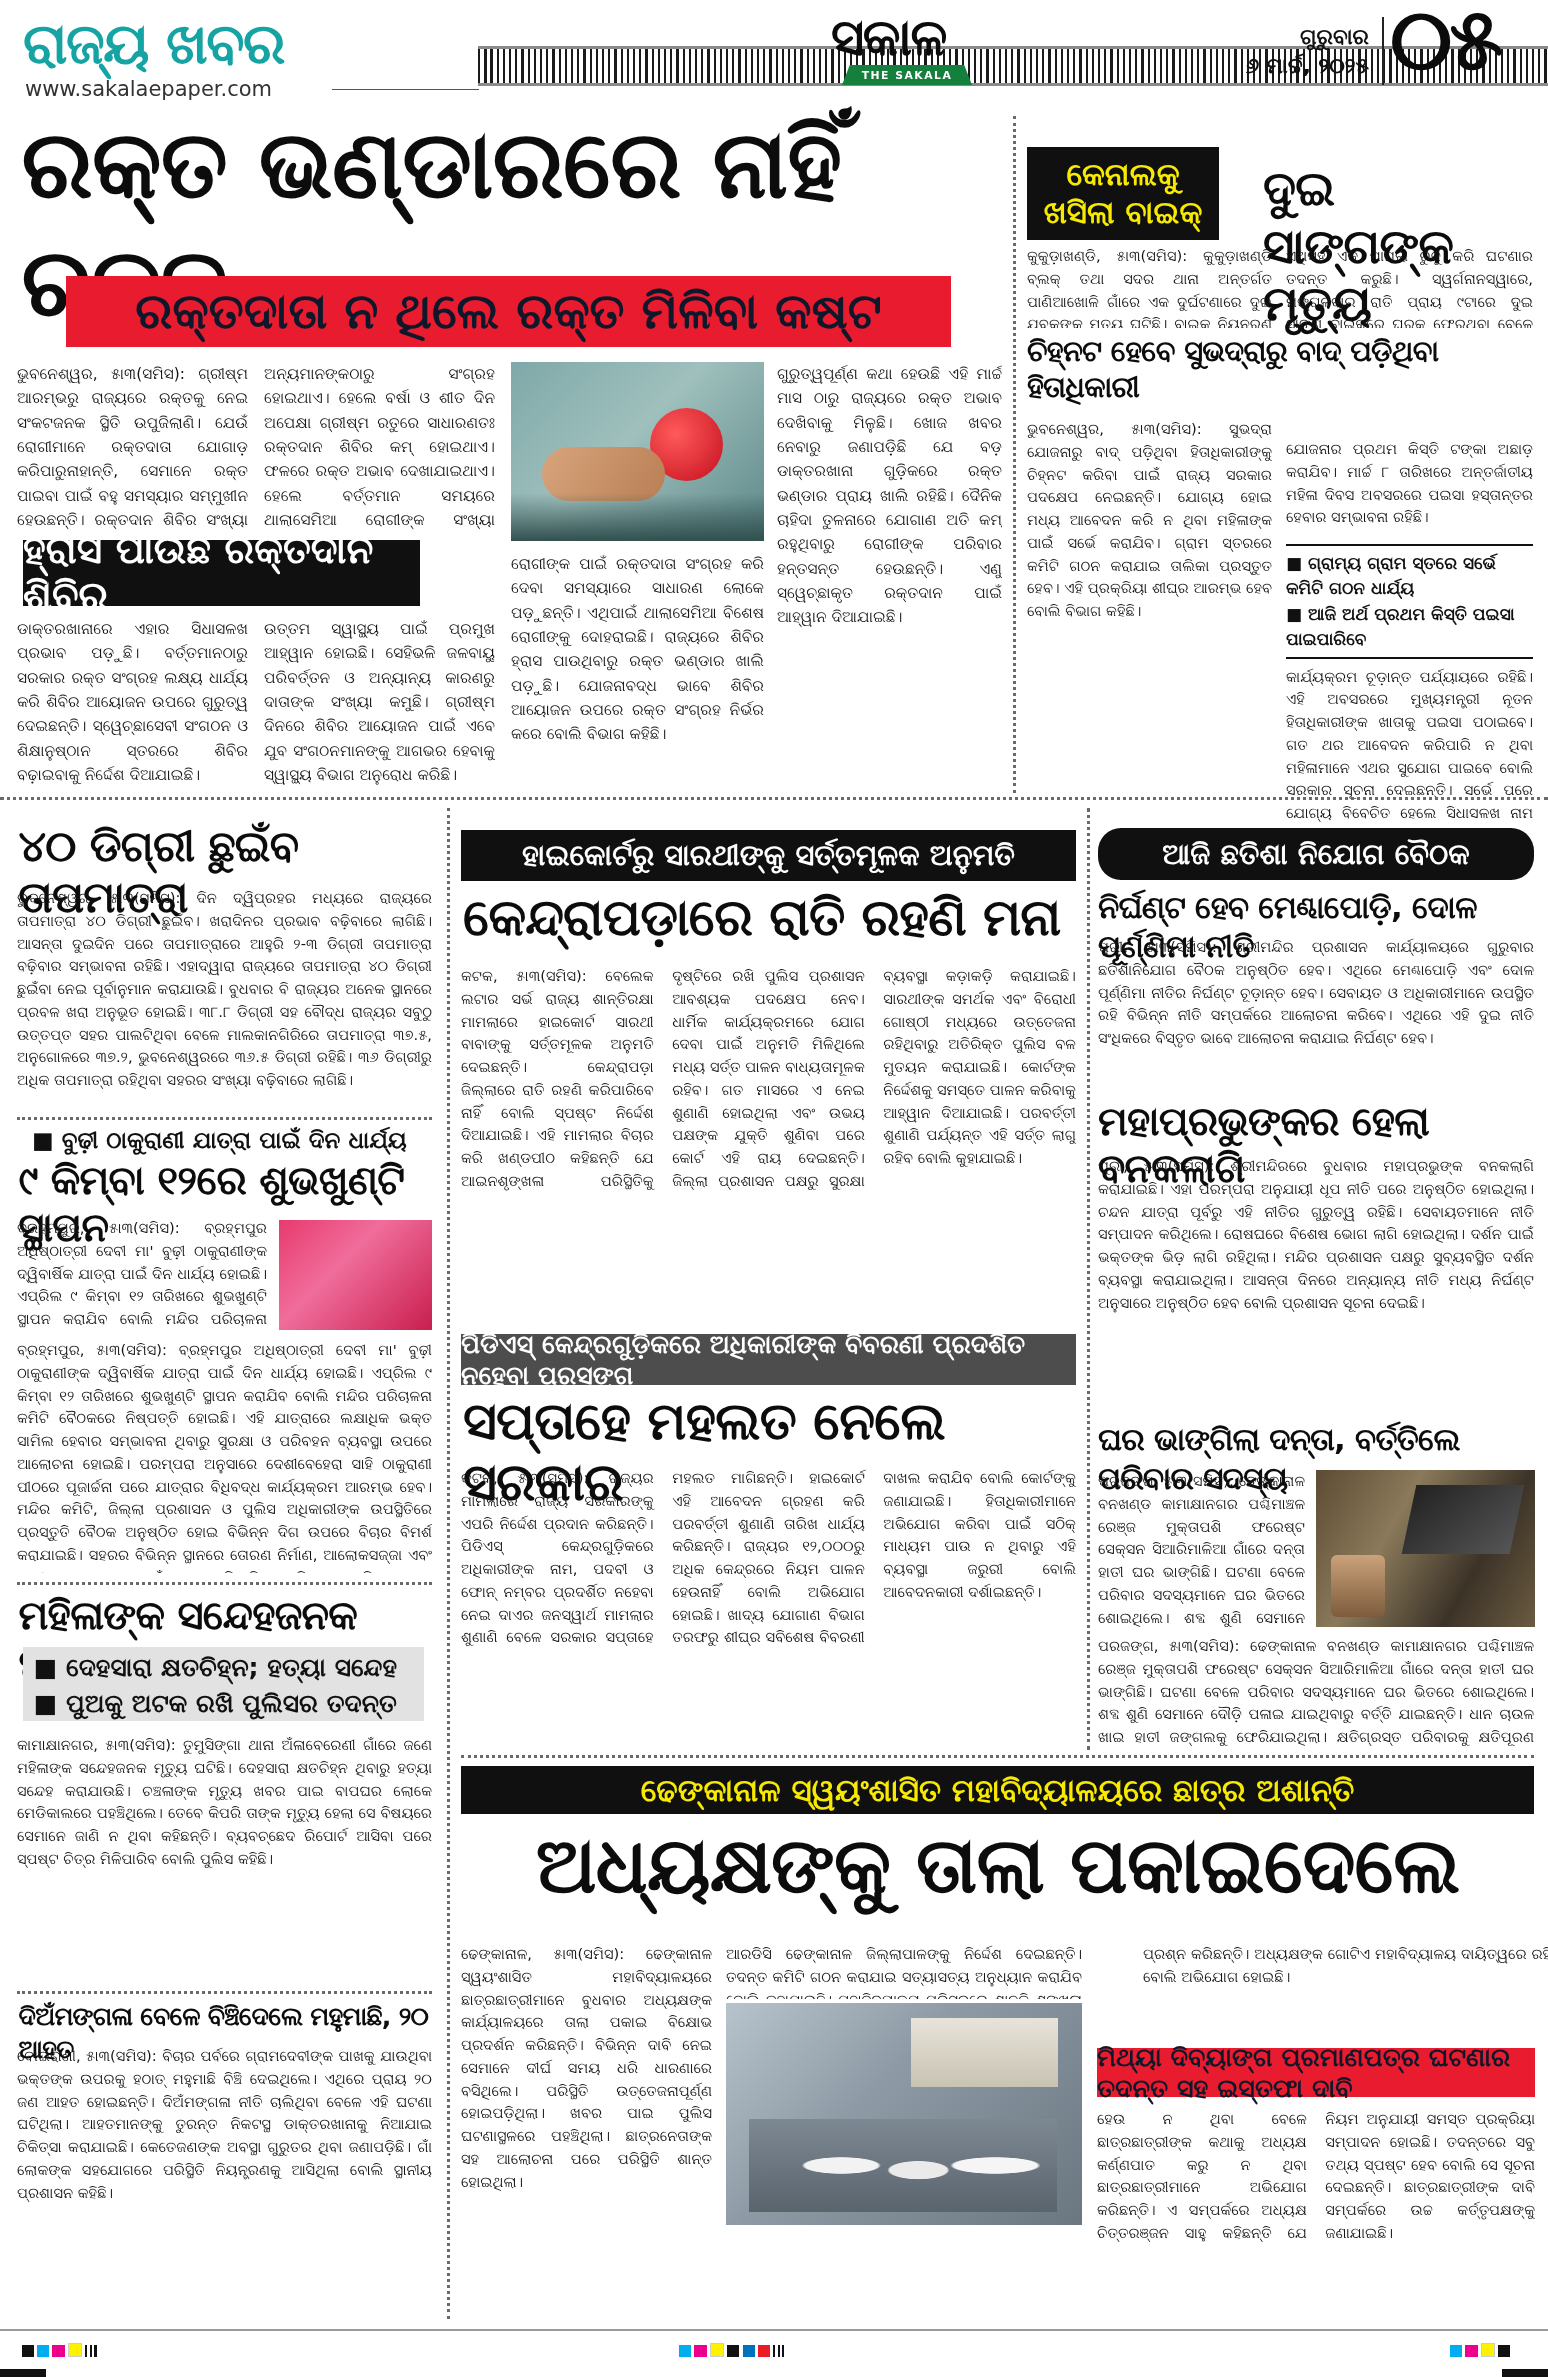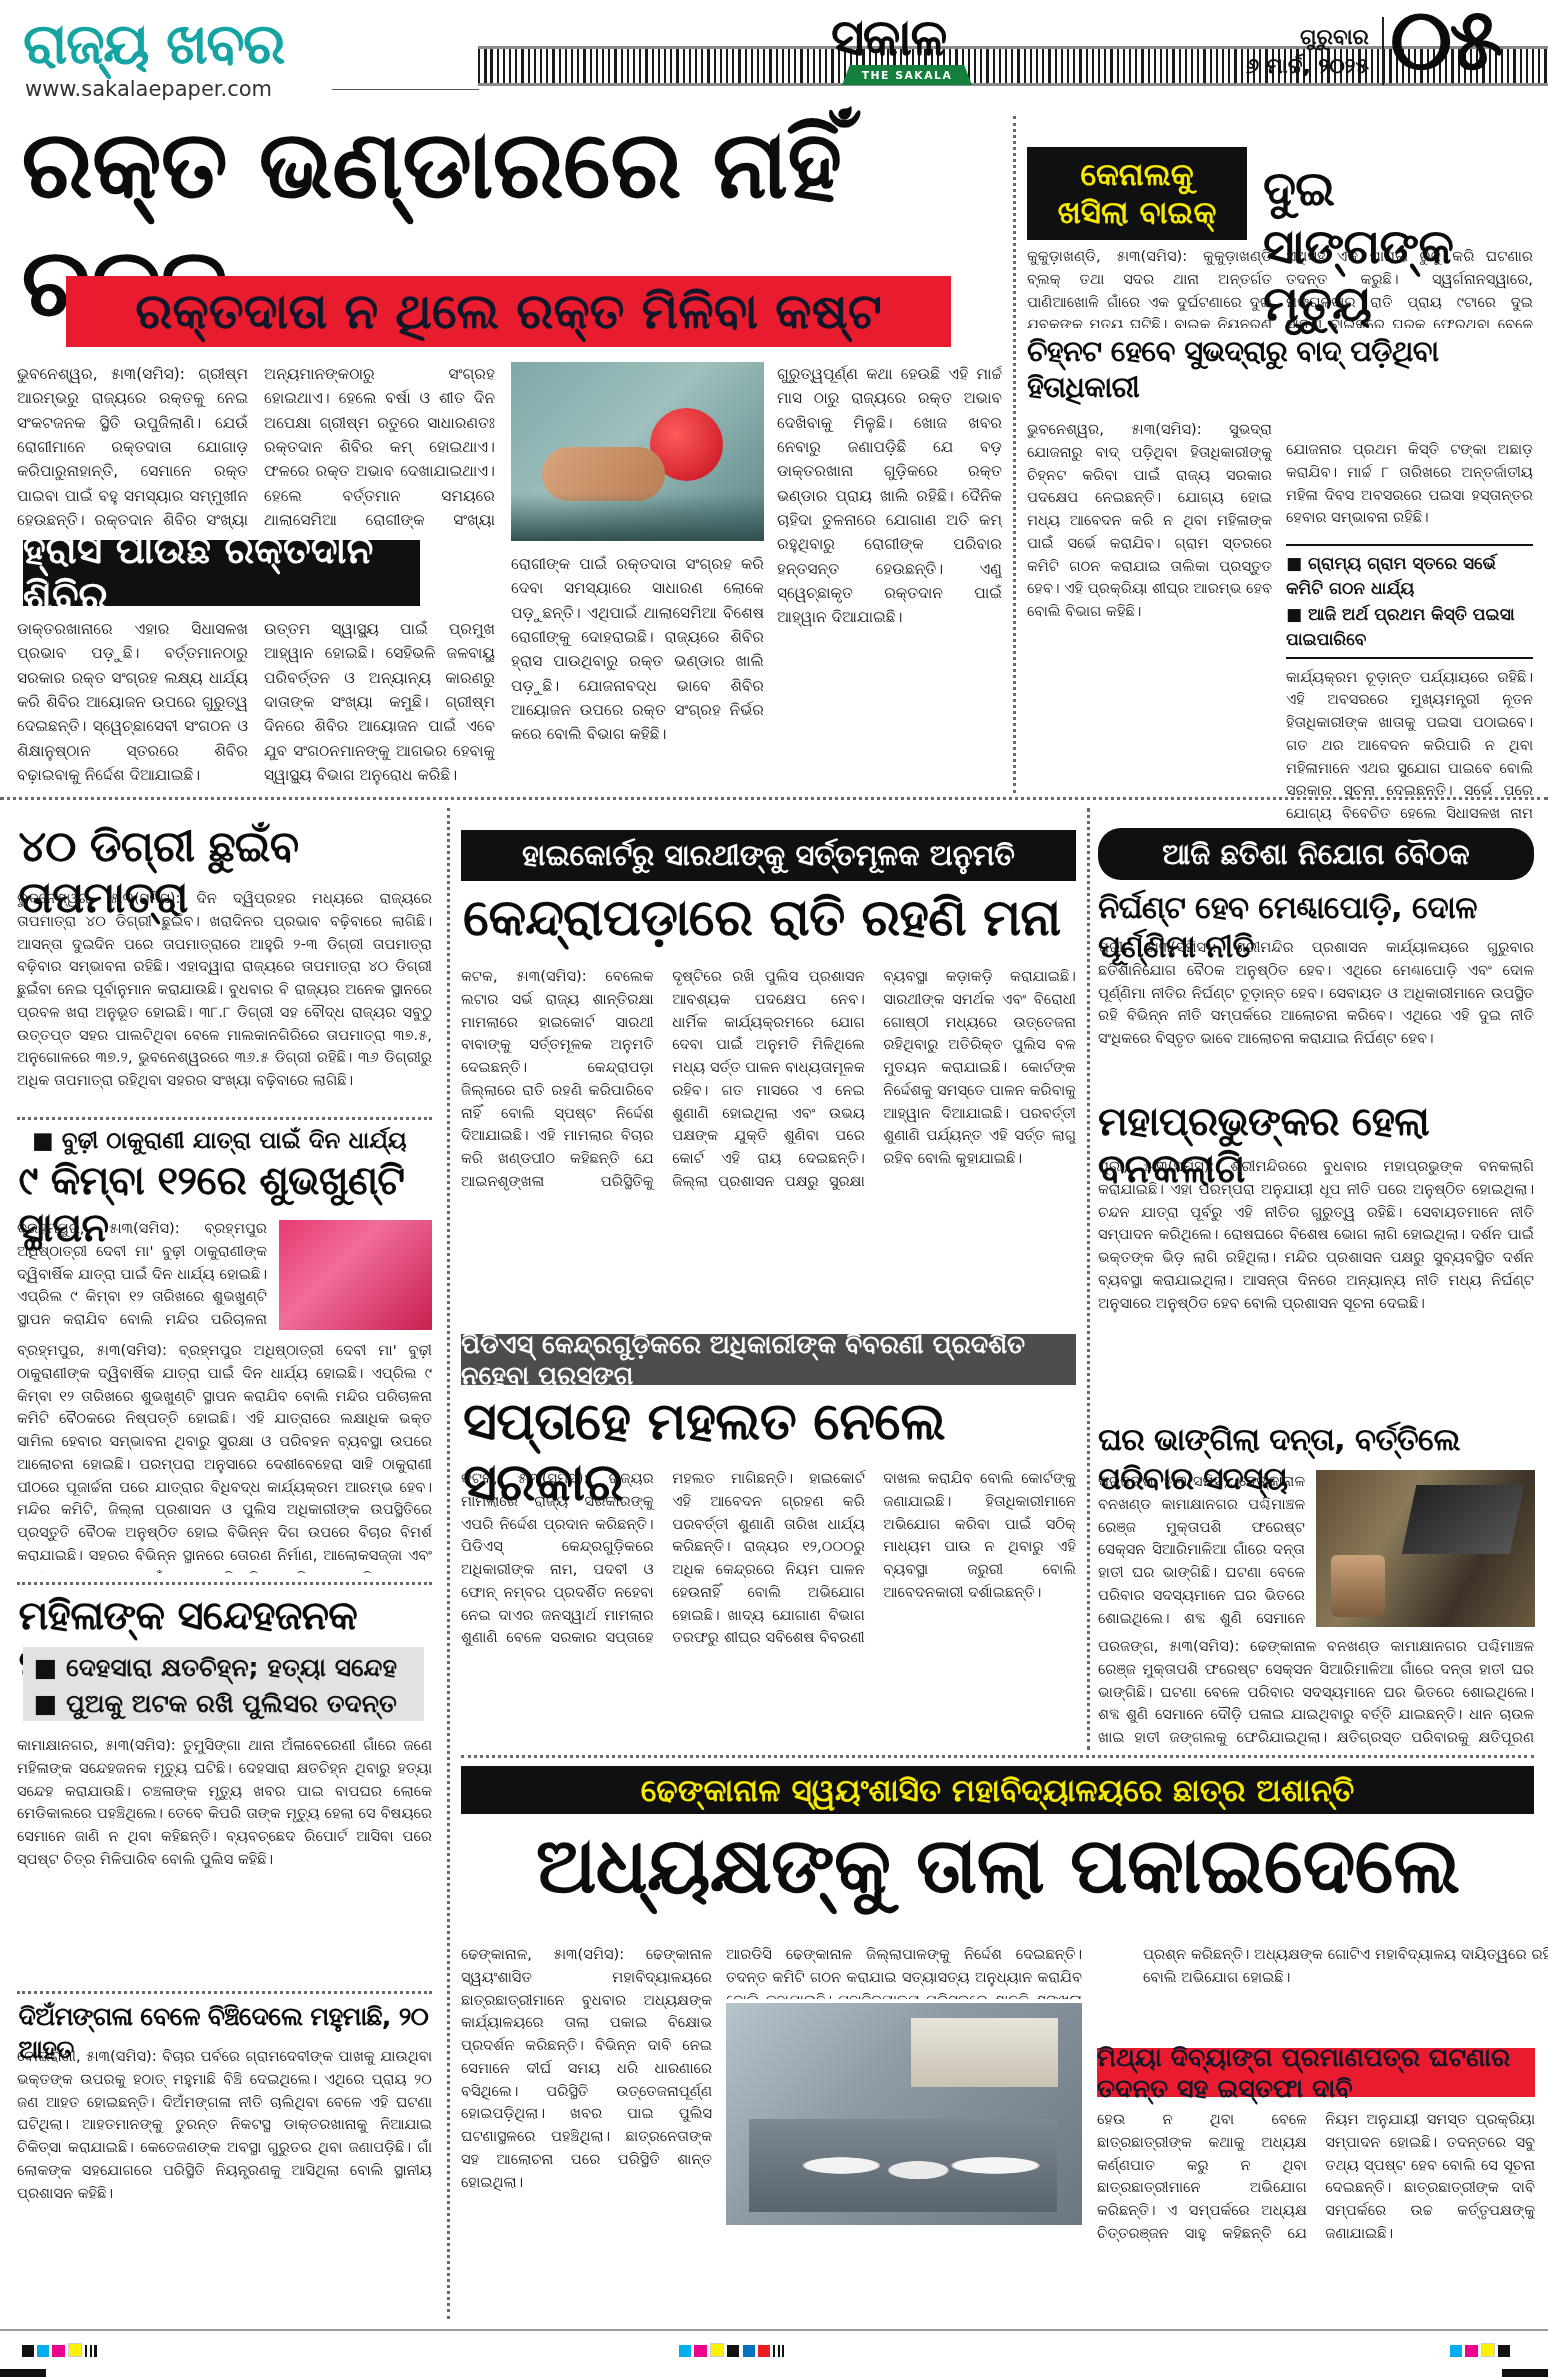--- a/index.html
+++ b/index.html
@@ -61,21 +61,21 @@
   </div>
   <div class="abs body-text" style="left:511px;top:552px;width:253px;height:238px;">ରୋଗୀଙ୍କ ପାଇଁ ରକ୍ତଦାତା ସଂଗ୍ରହ କରି ଦେବା ସମସ୍ୟାରେ ସାଧାରଣ ଲୋକେ ପଡ଼ୁଛନ୍ତି। ଏଥିପାଇଁ ଥାଲାସେମିଆ ବିଶେଷ ରୋଗୀଙ୍କୁ ଦୋହରାଇଛି। ରାଜ୍ୟରେ ଶିବିର ହ୍ରାସ ପାଉଥିବାରୁ ରକ୍ତ ଭଣ୍ଡାର ଖାଲି ପଡ଼ୁଛି। ଯୋଜନାବଦ୍ଧ ଭାବେ ଶିବିର ଆୟୋଜନ ଉପରେ ରକ୍ତ ସଂଗ୍ରହ ନିର୍ଭର କରେ ବୋଲି ବିଭାଗ କହିଛି।</div>
   <div class="abs body-text" style="left:777px;top:362px;width:225px;height:427px;">ଗୁରୁତ୍ୱପୂର୍ଣ୍ଣ କଥା ହେଉଛି ଏହି ମାର୍ଚ୍ଚ ମାସ ଠାରୁ ରାଜ୍ୟରେ ରକ୍ତ ଅଭାବ ଦେଖିବାକୁ ମିଳୁଛି। ଖୋଜ ଖବର ନେବାରୁ ଜଣାପଡ଼ିଛି ଯେ ବଡ଼ ଡାକ୍ତରଖାନା ଗୁଡ଼ିକରେ ରକ୍ତ ଭଣ୍ଡାର ପ୍ରାୟ ଖାଲି ରହିଛି। ଦୈନିକ ଚାହିଦା ତୁଳନାରେ ଯୋଗାଣ ଅତି କମ୍ ରହୁଥିବାରୁ ରୋଗୀଙ୍କ ପରିବାର ହନ୍ତସନ୍ତ ହେଉଛନ୍ତି। ଏଣୁ ସ୍ୱେଚ୍ଛାକୃତ ରକ୍ତଦାନ ପାଇଁ ଆହ୍ୱାନ ଦିଆଯାଇଛି।</div>
 
   <div class="abs kicker-black" style="left:23px;top:540px;width:397px;height:66px;font-size:39px;">ହ୍ରାସ ପାଉଛି ରକ୍ତଦାନ ଶିବିର</div>
   <div class="abs body-text" style="left:17px;top:617px;width:231px;height:173px;">ଡାକ୍ତରଖାନାରେ ଏହାର ସିଧାସଳଖ ପ୍ରଭାବ ପଡ଼ୁଛି। ବର୍ତ୍ତମାନଠାରୁ ସରକାର ରକ୍ତ ସଂଗ୍ରହ ଲକ୍ଷ୍ୟ ଧାର୍ଯ୍ୟ କରି ଶିବିର ଆୟୋଜନ ଉପରେ ଗୁରୁତ୍ୱ ଦେଇଛନ୍ତି। ସ୍ୱେଚ୍ଛାସେବୀ ସଂଗଠନ ଓ ଶିକ୍ଷାନୁଷ୍ଠାନ ସ୍ତରରେ ଶିବିର ବଢ଼ାଇବାକୁ ନିର୍ଦ୍ଦେଶ ଦିଆଯାଇଛି।</div>
   <div class="abs body-text" style="left:264px;top:617px;width:231px;height:173px;">ଉତ୍ତମ ସ୍ୱାସ୍ଥ୍ୟ ପାଇଁ ପ୍ରମୁଖ ଆହ୍ୱାନ ହୋଇଛି। ସେହିଭଳି ଜଳବାୟୁ ପରିବର୍ତ୍ତନ ଓ ଅନ୍ୟାନ୍ୟ କାରଣରୁ ଦାତାଙ୍କ ସଂଖ୍ୟା କମୁଛି। ଗ୍ରୀଷ୍ମ ଦିନରେ ଶିବିର ଆୟୋଜନ ପାଇଁ ଏବେ ଯୁବ ସଂଗଠନମାନଙ୍କୁ ଆଗଭର ହେବାକୁ ସ୍ୱାସ୍ଥ୍ୟ ବିଭାଗ ଅନୁରୋଧ କରିଛି।</div>
 
   <div class="abs vdot" style="left:1013px;top:116px;height:677px;"></div>
 
-  <div class="abs kicker-black" style="left:1027px;top:147px;width:220px;height:93px;font-size:31px;line-height:1.2;color:#f7ea00;flex-direction:column;">
+  <div class="abs kicker-black" style="left:1027px;top:147px;width:192px;height:93px;font-size:31px;line-height:1.2;color:#f7ea00;flex-direction:column;">
     <div style="color:#f7ea00;">କେନାଲକୁ</div>
     <div style="color:#f7ea00;">ଖସିଲା ବାଇକ୍</div>
   </div>
   <div class="abs headline" style="left:1263px;top:160px;width:271px;font-size:48px;line-height:1.2;">ଦୁଇ ସାଙ୍ଗଙ୍କ ମୃତ୍ୟୁ</div>
   <div class="abs body-sm" style="left:1027px;top:245px;width:245px;height:83px;">କୁକୁଡ଼ାଖଣ୍ଡି, ୫ା୩(ସମିସ): କୁକୁଡ଼ାଖଣ୍ଡି ବ୍ଲକ୍ ତଥା ସଦର ଥାନା ଅନ୍ତର୍ଗତ ପାଣିଆଖୋଳି ଗାଁରେ ଏକ ଦୁର୍ଘଟଣାରେ ଦୁଇ ଯୁବକଙ୍କ ମୃତ୍ୟୁ ଘଟିଛି। ବାଇକ୍ ନିୟନ୍ତ୍ରଣ ହରାଇ କେନାଲକୁ ଖସିପଡ଼ିଥିଲା।</div>
   <div class="abs body-sm" style="left:1286px;top:245px;width:247px;height:83px;">ଏଥିସହ ଏକ ମାମଲା ରୁଜୁ କରି ଘଟଣାର ତଦନ୍ତ କରୁଛି। ସ୍ୱର୍ଗନାନସ୍ୱାରେ, ମଙ୍ଗଳବାର ରାତି ପ୍ରାୟ ୯ଟାରେ ଦୁଇ ସାଙ୍ଗ ବାଇକ୍‌ରେ ଘରକୁ ଫେରୁଥିବା ବେଳେ ଏହି ଦୁର୍ଘଟଣା ଘଟିଥିଲା ବୋଲି ପୁଲିସ କହିଛି।</div>
 
   <div class="abs headline" style="left:1027px;top:333px;width:509px;font-size:29px;line-height:1.25;">ଚିହ୍ନଟ ହେବେ ସୁଭଦ୍ରାରୁ ବାଦ୍ ପଡ଼ିଥିବା ହିତାଧିକାରୀ</div>
   <div class="abs body-sm" style="left:1027px;top:418px;width:245px;height:372px;">ଭୁବନେଶ୍ୱର, ୫ା୩(ସମିସ): ସୁଭଦ୍ରା ଯୋଜନାରୁ ବାଦ୍ ପଡ଼ିଥିବା ହିତାଧିକାରୀଙ୍କୁ ଚିହ୍ନଟ କରିବା ପାଇଁ ରାଜ୍ୟ ସରକାର ପଦକ୍ଷେପ ନେଇଛନ୍ତି। ଯୋଗ୍ୟ ହୋଇ ମଧ୍ୟ ଆବେଦନ କରି ନ ଥିବା ମହିଳାଙ୍କ ପାଇଁ ସର୍ଭେ କରାଯିବ। ଗ୍ରାମ ସ୍ତରରେ କମିଟି ଗଠନ କରାଯାଇ ତାଲିକା ପ୍ରସ୍ତୁତ ହେବ। ଏହି ପ୍ରକ୍ରିୟା ଶୀଘ୍ର ଆରମ୍ଭ ହେବ ବୋଲି ବିଭାଗ କହିଛି।</div>
   <div class="abs" style="left:1286px;top:418px;width:247px;height:372px;margin-top:20px;">

